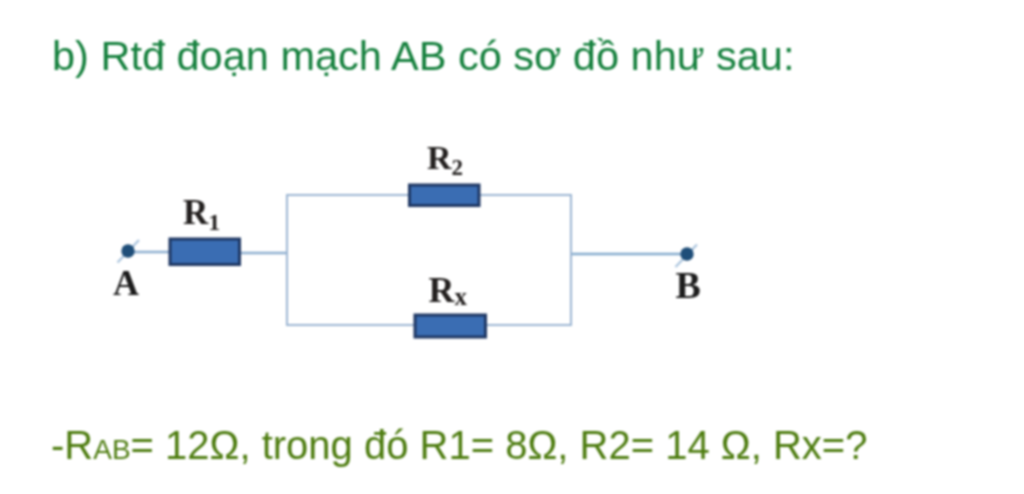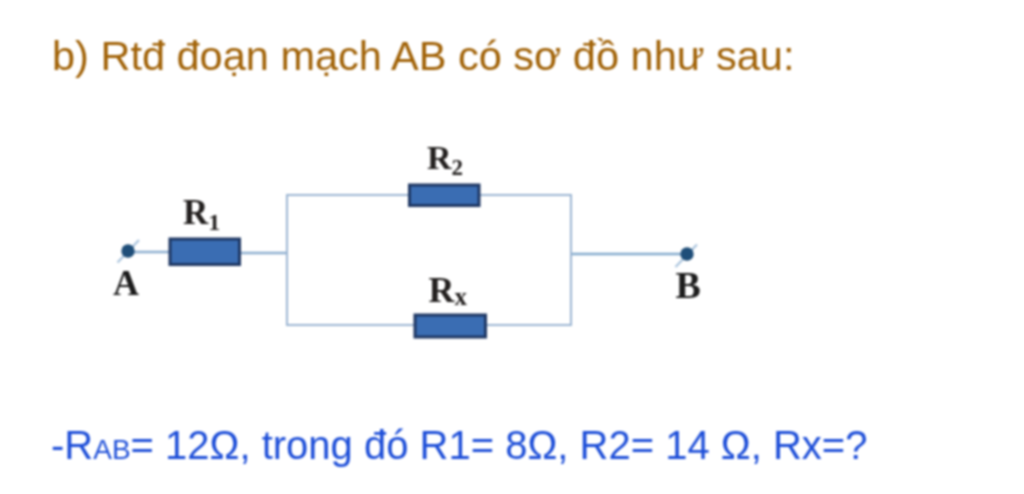--- a/index.html
+++ b/index.html
@@ -1,18 +1,18 @@
 <!DOCTYPE html>
 <html><head>
 <meta charset="utf-8">
 <style>
 html,body{margin:0;padding:0;width:1024px;height:494px;background:#ffffff;overflow:hidden}
 body{position:relative;font-family:"Liberation Sans",sans-serif;filter:blur(0.8px)}
-.t1{position:absolute;left:52px;top:35px;font-size:41.5px;line-height:1;color:#a16207;white-space:nowrap}
-.t2{position:absolute;left:51px;top:424.5px;font-size:40px;line-height:1;color:#1d4ed8;white-space:nowrap}
+.t1{position:absolute;left:52px;top:35px;font-size:41.5px;line-height:1;color:#15803d;white-space:nowrap}
+.t2{position:absolute;left:51px;top:424.5px;font-size:40px;line-height:1;color:#4d7c0f;white-space:nowrap}
 .sc{font-size:28px}
 #circ{position:absolute;left:0;top:0}
 </style>
 </head>
 <body>
 <div class="t1">b) Rtđ đoạn mạch AB có sơ đồ như sau:</div>
 <svg id="circ" width="1024" height="494" viewBox="0 0 1024 494">
   <g>
 
   <line x1="131" y1="252" x2="170" y2="252" stroke="#8fafd0" stroke-width="2.4"></line>

